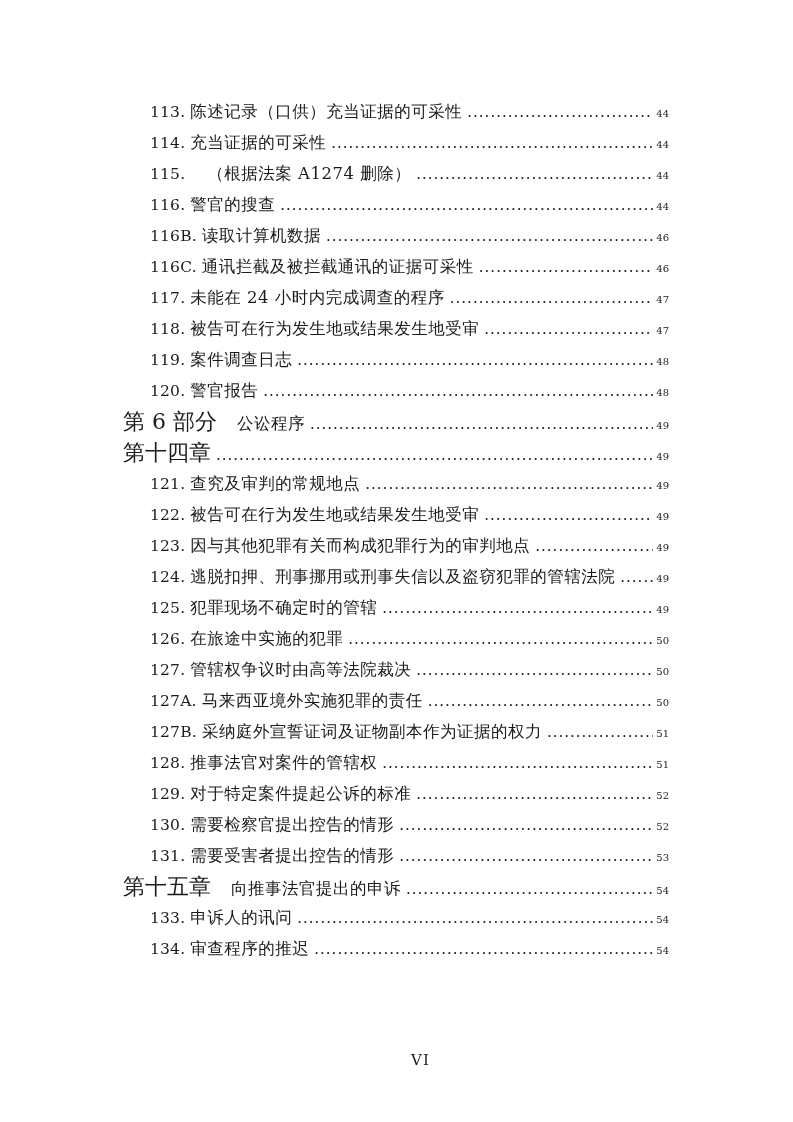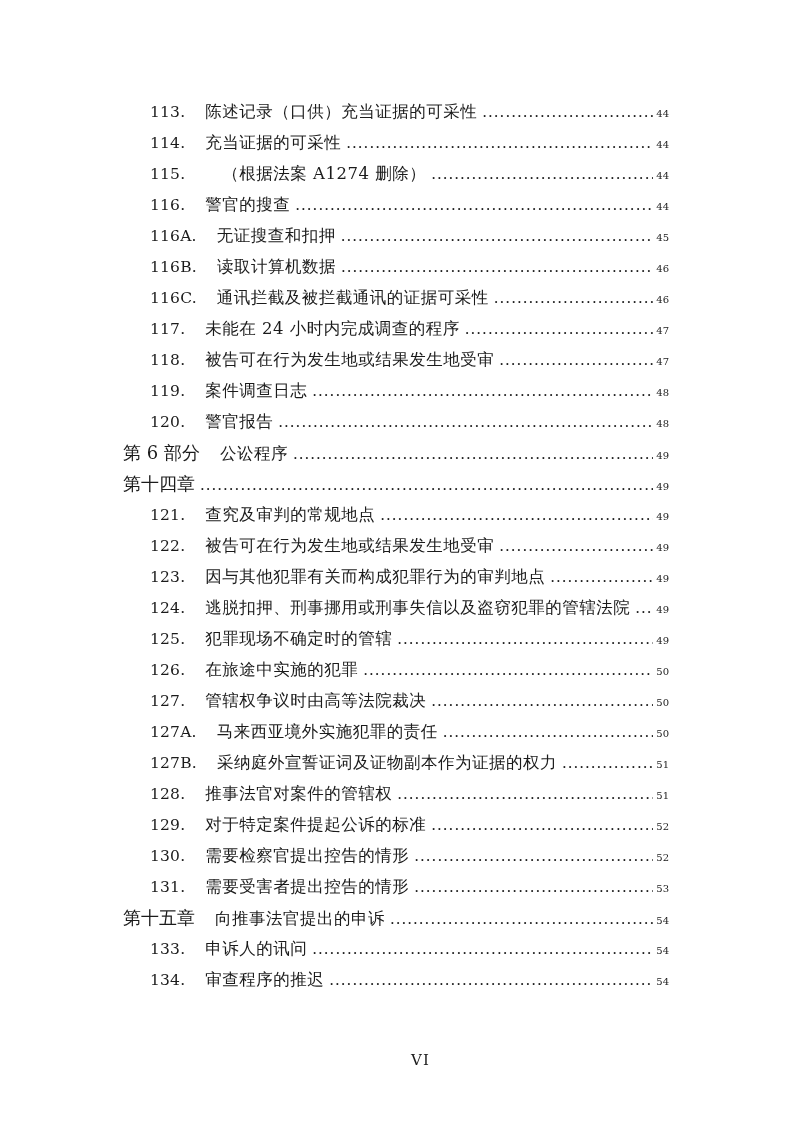--- a/index.html
+++ b/index.html
@@ -27,31 +27,31 @@
     display: flex;
     align-items: baseline;
     height: 31px;
     line-height: 31px;
     white-space: nowrap;
     overflow: hidden;
   }
   .toc-row.item { padding-left: 27px; }
   .entry-label {
     flex: none;
-    font-size: 18px;
+    font-size: 22px;
   }
   .item .entry-label {
     font-size: 15.5px;
     letter-spacing: 0.2px;
   }
   .entry-title {
     flex: none;
     font-size: 16.5px;
     letter-spacing: 0.5px;
-    margin-left: 20px;
+    margin-left: 5px;
   }
   .section .entry-title { margin-left: 20px; }
   .dot-leader {
     flex: 1 1 auto;
     overflow: hidden;
     margin: 0 3px 0 5px;
     font-size: 15px;
   }
   .dot-leader::after {
     content: "................................................................................................................................................................";
@@ -95,26 +95,20 @@
         <span class="dot-leader"></span>
         <span class="page-num">44</span>
       </div>
       <div class="toc-row item">
         <span class="entry-label">116.</span>
         <span class="entry-title">警官的搜查</span>
         <span class="dot-leader"></span>
         <span class="page-num">44</span>
       </div>
       <div class="toc-row item">
-        <span class="entry-label">116A.</span>
-        <span class="entry-title">无证搜查和扣押</span>
-        <span class="dot-leader"></span>
-        <span class="page-num">45</span>
-      </div>
-      <div class="toc-row item">
         <span class="entry-label">116B.</span>
         <span class="entry-title">读取计算机数据</span>
         <span class="dot-leader"></span>
         <span class="page-num">46</span>
       </div>
       <div class="toc-row item">
         <span class="entry-label">116C.</span>
         <span class="entry-title">通讯拦截及被拦截通讯的证据可采性</span>
         <span class="dot-leader"></span>
         <span class="page-num">46</span>

